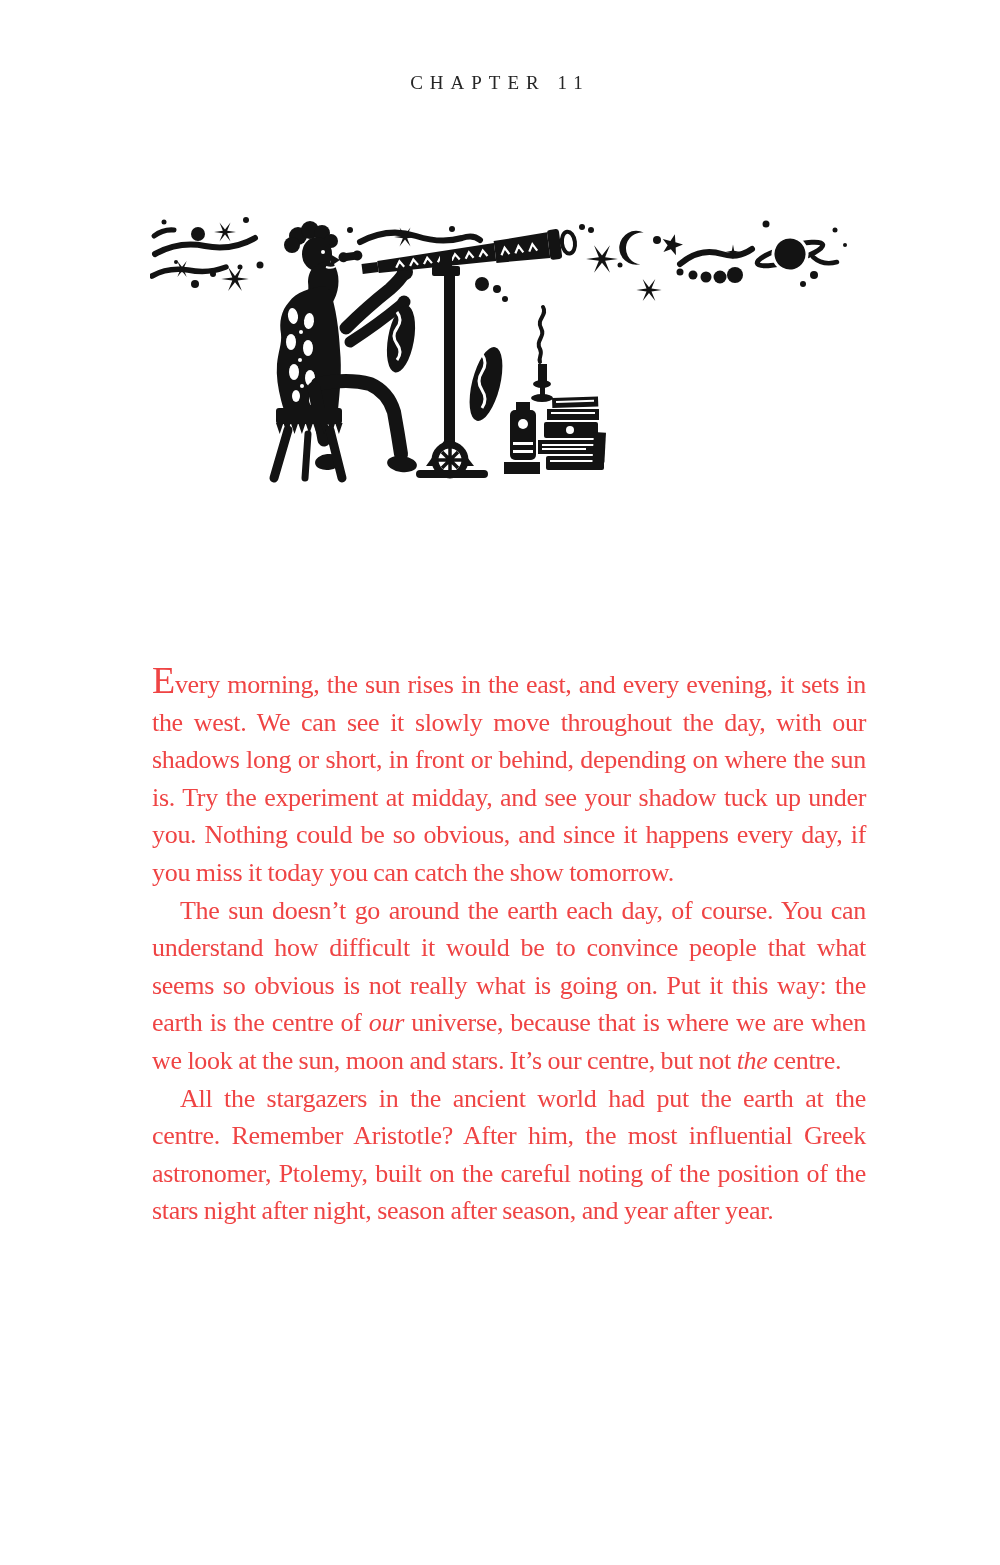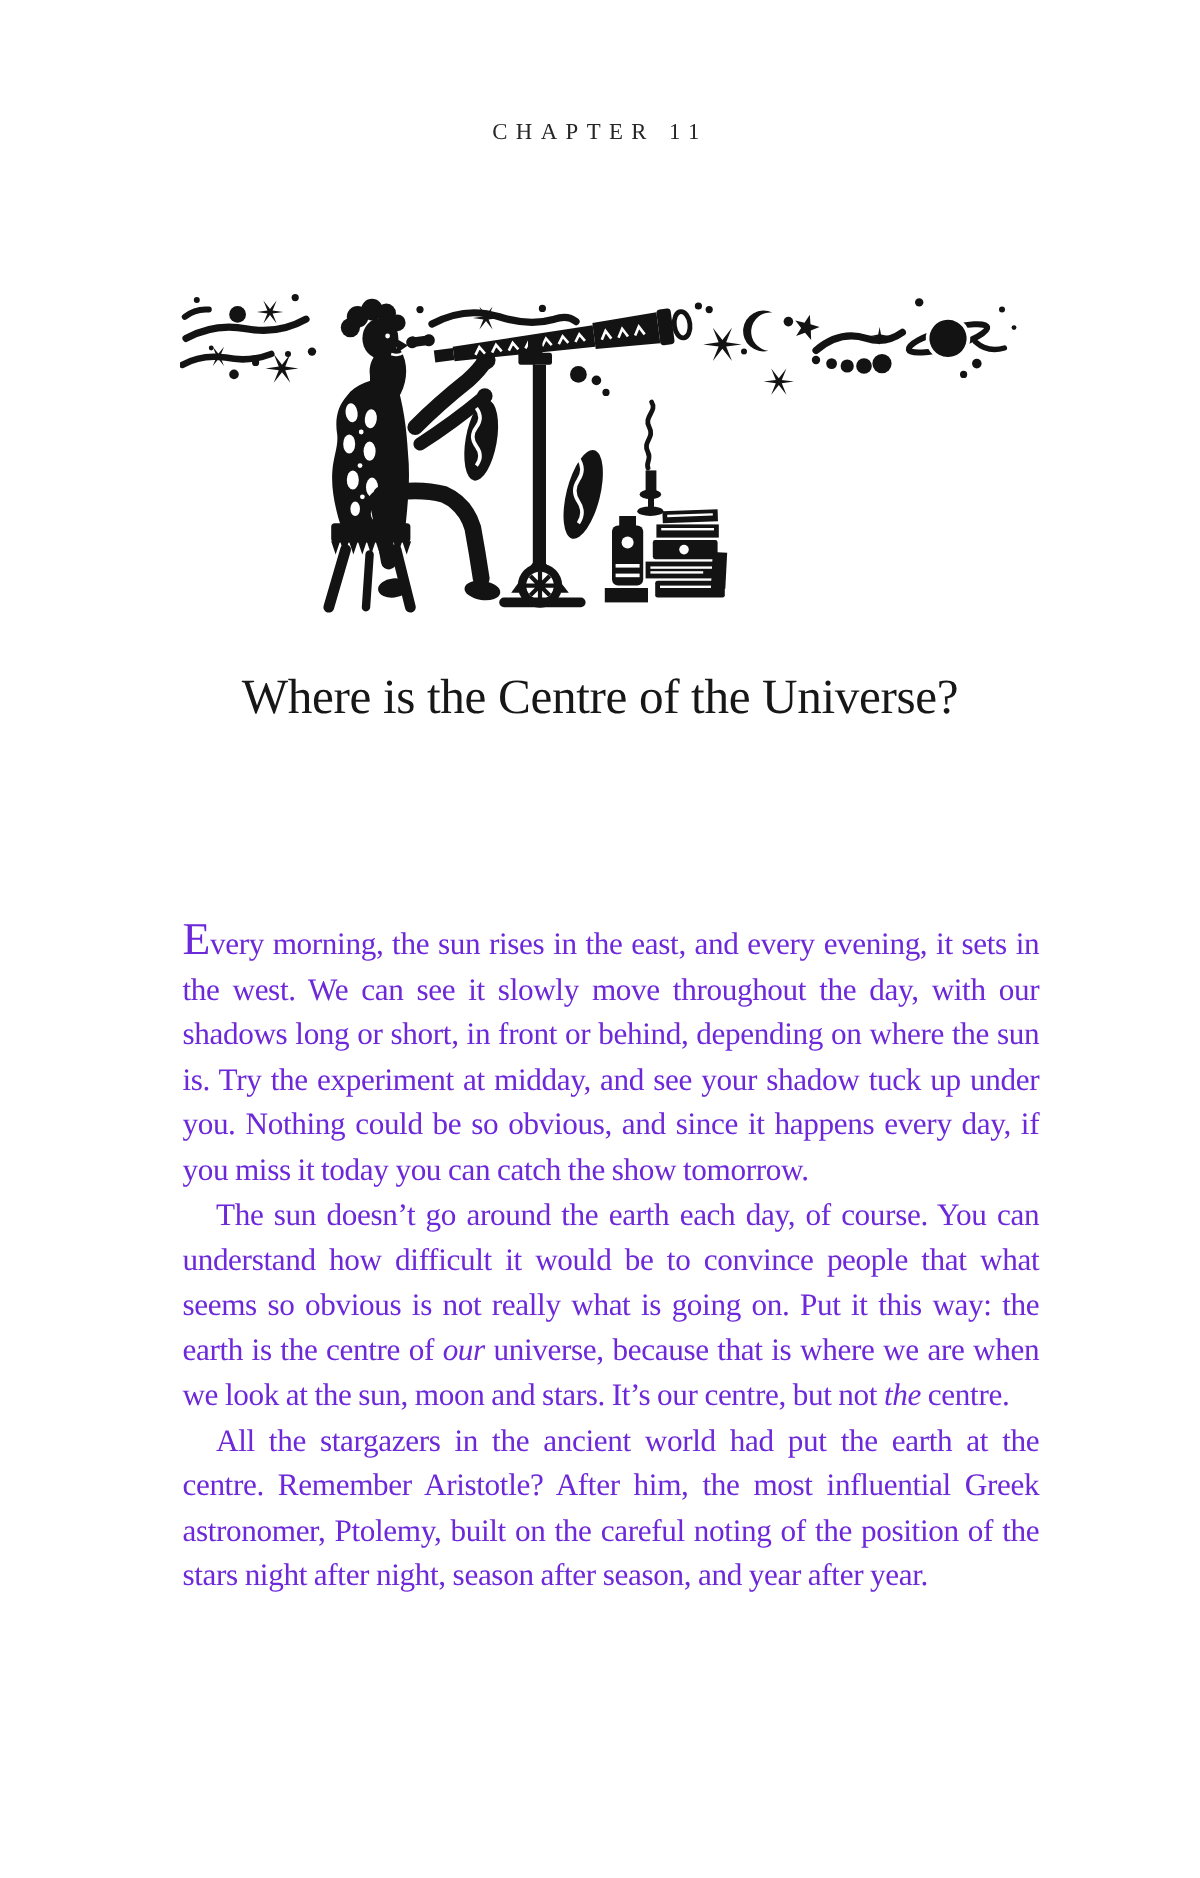--- a/index.html
+++ b/index.html
@@ -7,21 +7,21 @@
     position: relative;
     width: 1000px;
     height: 1565px;
     margin: 0 auto;
     background: #ffffff;
     color: #1c1c1c;
     font-family: "Liberation Serif", "DejaVu Serif", serif;
     overflow: hidden;
   }
   .chapter-label {
-    padding-top: 100px;
+    padding-top: 72px;
     text-align: center;
     font-size: 19px;
     letter-spacing: 7px;
     color: #262626;
   }
   .illustration {
     margin: 118px auto 0;
     width: 700px;
     height: 290px;
   }
@@ -35,21 +35,21 @@
     color: #171717;
   }
   .chapter-body {
     margin: 164px 0 0 152px;
     width: 714px;
     font-size: 26px;
     line-height: 37.6px;
     letter-spacing: -0.3px;
     word-spacing: -0.5px;
     text-align: justify;
-    color: #6d28d9;
+    color: #ef4444;
   }
   .chapter-body p { margin: 0; }
   .chapter-body p.indent { text-indent: 28px; }
   .initial-cap {
     font-size: 38px;
     line-height: 0;
   }
   .chapter-body em { }
 </style>
 </head>
@@ -234,21 +234,20 @@
           <rect x="396" y="244" width="58" height="14" rx="2"></rect>
           <rect x="400" y="248" width="48" height="2" fill="#ffffff"></rect>
           <rect x="354" y="250" width="36" height="12"></rect>
           <rect x="444" y="220" width="12" height="30" transform="rotate(3 444 220)"></rect>
         </g>
 
       </g>
     </svg>
   </figure>
 
-  <h1 class="chapter-title">Where is the Centre of the Universe?</h1>
 
   <main class="chapter-body">
       <p class=""><span class="initial-cap">E</span><span>very morning, the sun rises in the east, and every evening, it sets in the west. We can see it slowly move throughout the day, with our shadows long or short, in front or behind, depending on where the sun is. Try the experiment at midday, and see your shadow tuck up under you. Nothing could be so obvious, and since it happens every day, if you miss it today you can catch the show tomorrow.</span></p>
       <p class="indent"><span>The sun doesn’t go around the earth each day, of course. You can understand how difficult it would be to convince people that what seems so obvious is not really what is going on. Put it this way: the earth is the centre of </span><em>our</em><span> universe, because that is where we are when we look at the sun, moon and stars. It’s our centre, but not </span><em>the</em><span> centre.</span></p>
       <p class="indent"><span>All the stargazers in the ancient world had put the earth at the centre. Remember Aristotle? After him, the most influential Greek astronomer, Ptolemy, built on the careful noting of the position of the stars night after night, season after season, and year after year.</span></p>
     </main>
 
 </div>
 
 </body></html>

